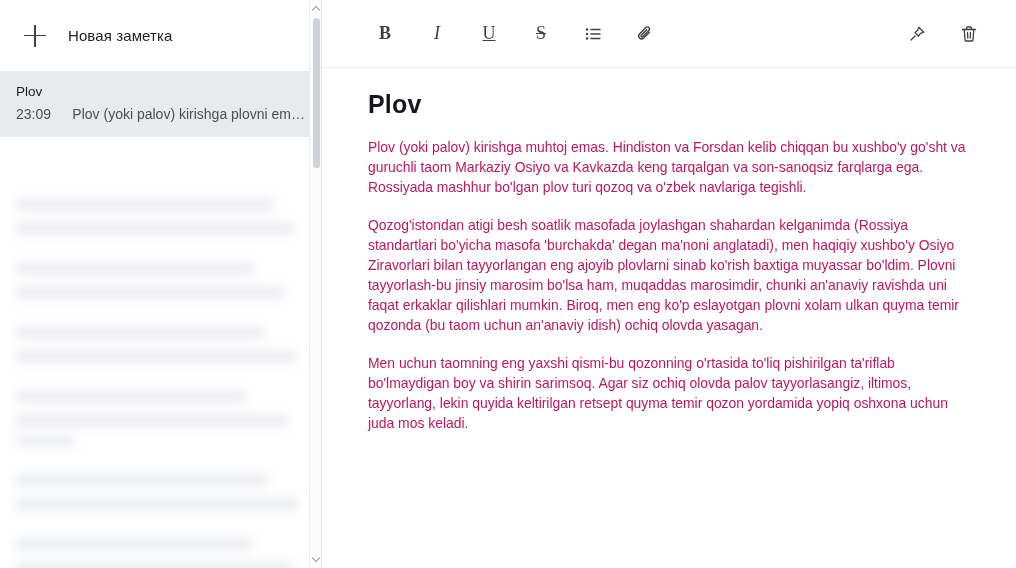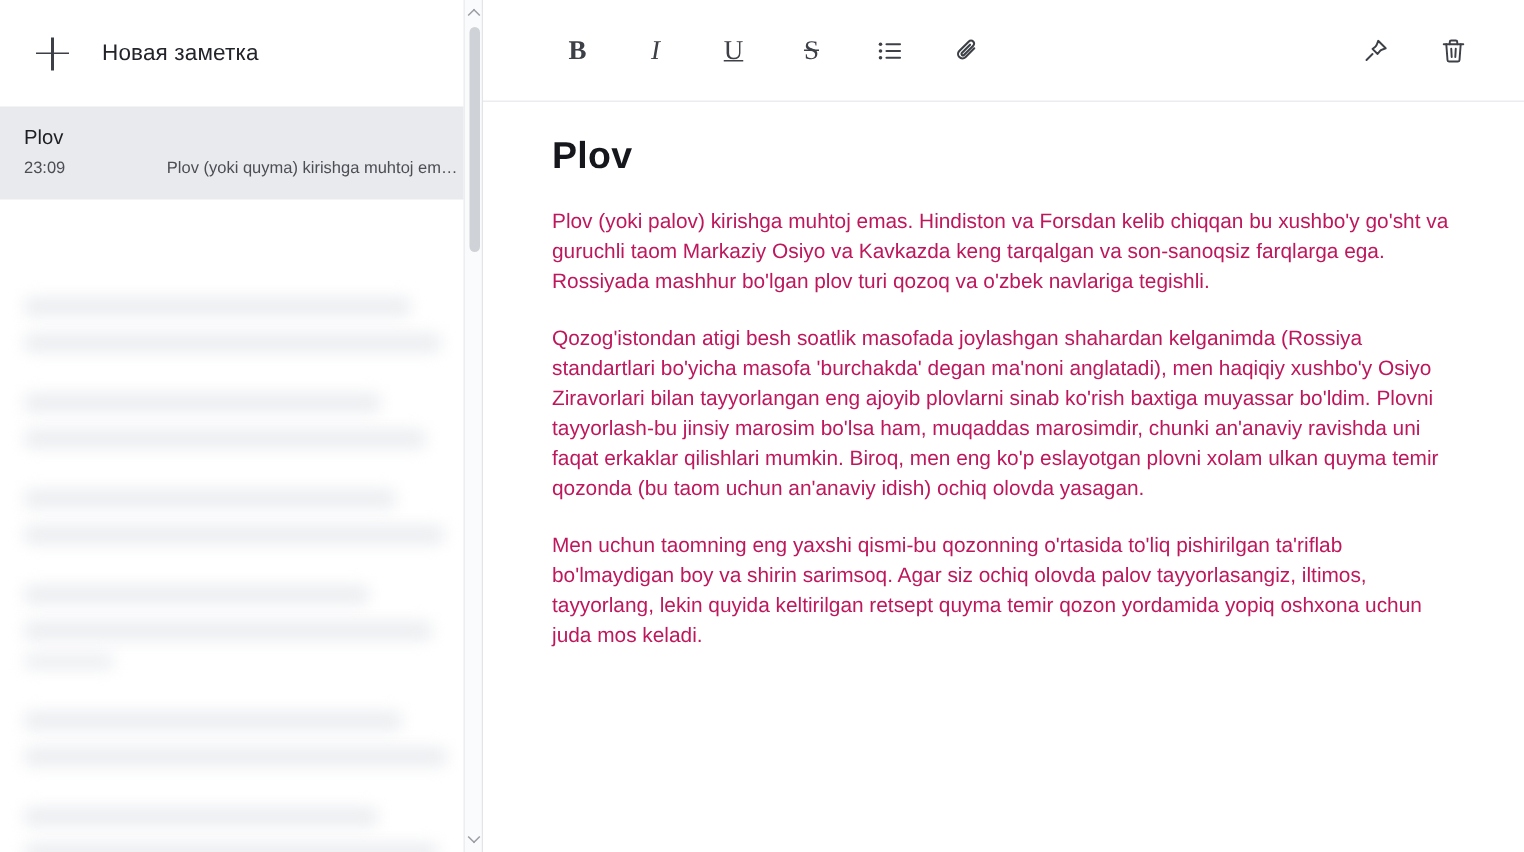--- a/index.html
+++ b/index.html
@@ -78,21 +78,21 @@
     background: #e9eaee;
   }
   .note-title {
     font-size: 13.5px;
     color: #1d1f24;
     margin-bottom: 7px;
   }
   .note-meta {
     display: flex;
     align-items: baseline;
-    font-size: 11px;
+    font-size: 14px;
     color: #5e6067;
     white-space: nowrap;
     overflow: hidden;
     justify-content: space-between;
   }
   .note-time {
     color: #4c4e55;
     margin-right: 9px;
     flex: 0 0 auto;
   }
@@ -243,21 +243,21 @@
         <div class="ghost" style="left:16px; top:314px; width:282px; height:13px;"></div>
         <div class="ghost" style="left:16px; top:354px; width:236px; height:13px;"></div>
         <div class="ghost" style="left:16px; top:378px; width:276px; height:13px;"></div>
 
       </div>
 
       <div class="note-item selected">
         <div class="note-title">Plov</div>
         <div class="note-meta">
           <span class="note-time">23:09</span>
-          <span class="note-snippet">Plov (yoki quyma) kirishga muhtoj em…</span>
+          <span class="note-snippet">Plov (yoki palov) kirishga plovni em…</span>
         </div>
       </div>
 
     </div>
 
     <div class="sb-track">
       <div class="sb-arrow up"></div>
       <div class="sb-thumb"></div>
       <div class="sb-arrow down"></div>
     </div>

